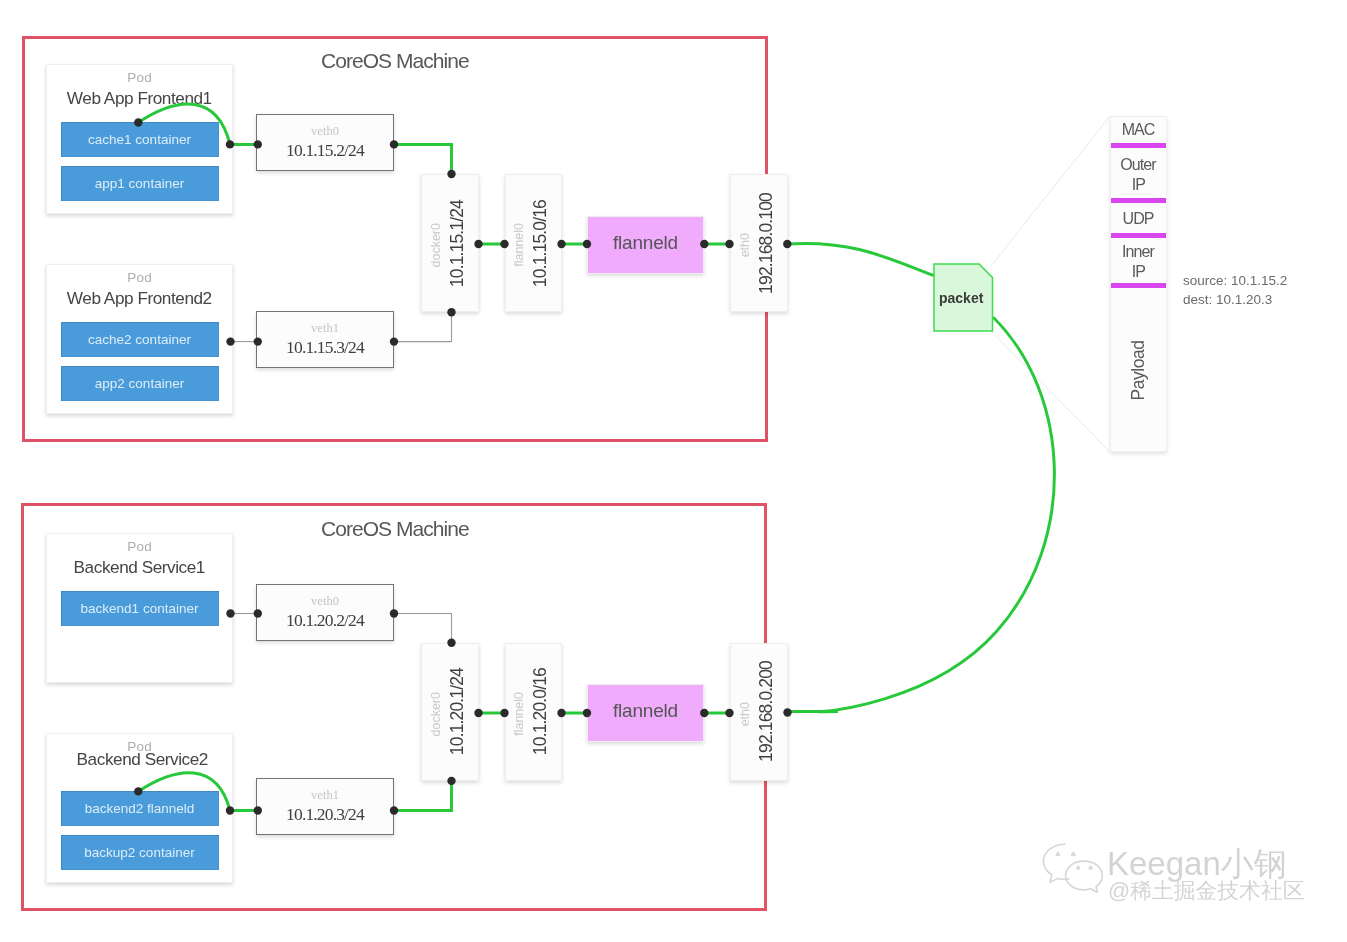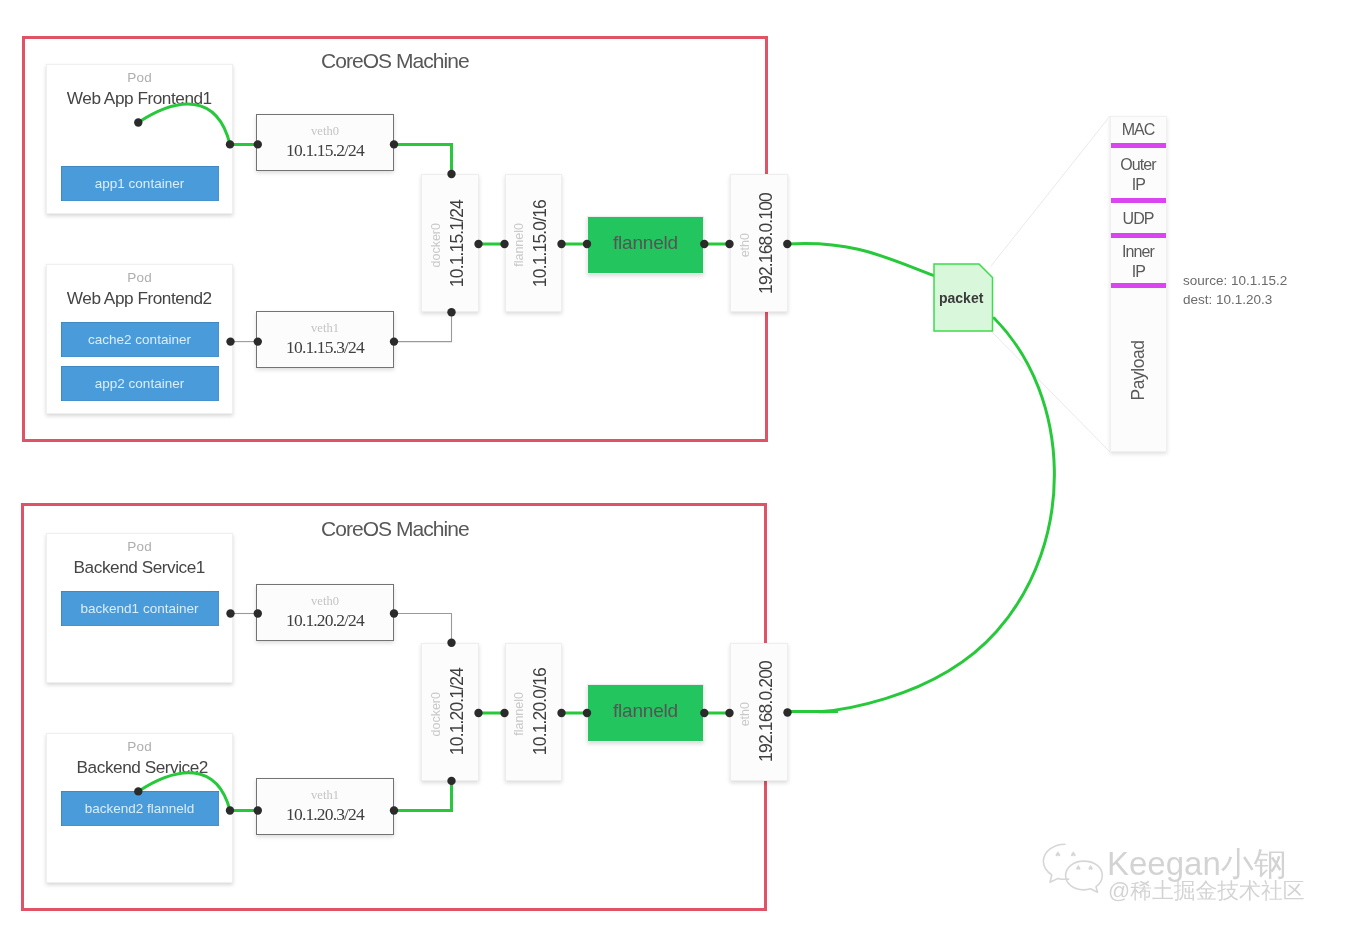--- a/index.html
+++ b/index.html
@@ -22,21 +22,21 @@
         box-shadow:0 2px 4px rgba(0,0,0,.14);z-index:2;font-family:Liberation Serif, serif;}
   .nb-lbl{position:absolute;color:#c4c4c4;font-size:12.5px;white-space:nowrap;}
   .nb-ip{position:absolute;color:#3f3f3f;font-size:17.5px;letter-spacing:-0.85px;white-space:nowrap;}
   .vbox{position:absolute;background:#fcfcfc;border:1px solid #eeeeee;box-sizing:border-box;
         box-shadow:0 2px 4px rgba(0,0,0,.14);z-index:2;padding-right:3px;
         display:flex;align-items:center;justify-content:center;}
   .vb-lbl{color:#c9c9c9;font-size:12.5px;white-space:nowrap;margin-right:6.5px;position:relative;top:2px;
           writing-mode:vertical-rl;transform:rotate(180deg);line-height:1;}
   .vb-ip{color:#3f3f3f;font-size:17.5px;letter-spacing:-0.85px;white-space:nowrap;
          writing-mode:vertical-rl;transform:rotate(180deg);line-height:1;}
-  .plain{position:absolute;background:#22c55e;border:1px solid #eeeeee;box-sizing:border-box;
+  .plain{position:absolute;background:#f0abfc;border:1px solid #eeeeee;box-sizing:border-box;
         box-shadow:0 2px 4px rgba(0,0,0,.14);display:flex;align-items:center;justify-content:center;
         font-size:19px;letter-spacing:-0.2px;color:#555;z-index:2;padding-bottom:4px;}
   .pktpanel{position:absolute;background:#fcfcfc;border:1px solid #f0f0f0;box-sizing:border-box;
         box-shadow:0 2px 4px rgba(0,0,0,.12);z-index:2;}
   .pp-row{position:absolute;left:0;right:0;display:flex;align-items:center;justify-content:center;
           font-size:16px;letter-spacing:-0.9px;text-indent:-0.9px;color:#5a5a5a;text-align:center;line-height:1.25;white-space:pre-line;
           border-bottom:5px solid #d946ef;box-sizing:border-box;padding-top:3px;}
   .pp-rot{position:absolute;left:0;right:0;display:flex;align-items:center;justify-content:center;
           font-size:17.5px;letter-spacing:-0.5px;color:#5a5a5a;}
   .pp-rot span{transform:rotate(-90deg);white-space:nowrap;}
@@ -53,40 +53,42 @@
 
   <div class="machine" style="left:22px;top:36px;width:746px;height:406px;"></div>
   <div class="machine-title" style="left:321px;top:48.5px;">CoreOS Machine</div>
 
   <div class="machine" style="left:21px;top:503px;width:746px;height:408px;"></div>
   <div class="machine-title" style="left:321px;top:516.5px;">CoreOS Machine</div>
 
   <div class="pod" style="left:46px;top:64px;width:187px;height:150px;">
     <div class="pod-kind" style="top:5px;">Pod</div>
     <div class="pod-name" style="top:23px;">Web App Frontend1</div>
+    <div class="ctr" style="left:13.5px;top:57px;width:158px;height:35px;">cache1 container</div>
     <div class="ctr" style="left:13.5px;top:101px;width:158px;height:35px;">app1 container</div>
   </div>
 
   <div class="pod" style="left:46px;top:264px;width:187px;height:150px;">
     <div class="pod-kind" style="top:5px;">Pod</div>
     <div class="pod-name" style="top:23px;">Web App Frontend2</div>
     <div class="ctr" style="left:13.5px;top:57px;width:158px;height:35px;">cache2 container</div>
     <div class="ctr" style="left:13.5px;top:101px;width:158px;height:35px;">app2 container</div>
   </div>
 
   <div class="pod" style="left:46px;top:533px;width:187px;height:150px;">
     <div class="pod-kind" style="top:5px;">Pod</div>
     <div class="pod-name" style="top:23px;">Backend Service1</div>
     <div class="ctr" style="left:13.5px;top:57px;width:158px;height:35px;">backend1 container</div>
   </div>
 
   <div class="pod" style="left:46px;top:733px;width:187px;height:150px;">
     <div class="pod-kind" style="top:5px;">Pod</div>
-    <div class="pod-name" style="top:23px;padding-left:6px;">Backend Service2</div>
+    <div class="pod-name" style="top:15px;padding-left:6px;">Backend Service2</div>
     <div class="ctr" style="left:13.5px;top:57px;width:158px;height:35px;">backend2 flanneld</div>
+    <div class="ctr" style="left:13.5px;top:101px;width:158px;height:35px;">backup2 container</div>
   </div>
 
   <div class="nbox" style="left:256px;top:113.8px;width:138px;height:57px;">
     <div class="nb-lbl" style="left:0;right:0;text-align:center;top:9px;">veth0</div>
     <div class="nb-ip" style="left:0;right:0;text-align:center;top:25px;">10.1.15.2/24</div>
   </div>
 
   <div class="nbox" style="left:256px;top:311px;width:138px;height:57px;">
     <div class="nb-lbl" style="left:0;right:0;text-align:center;top:9px;">veth1</div>
     <div class="nb-ip" style="left:0;right:0;text-align:center;top:25px;">10.1.15.3/24</div>

